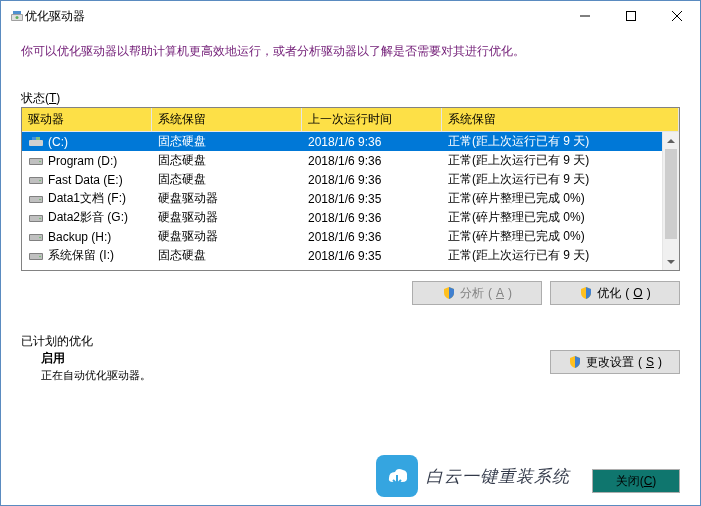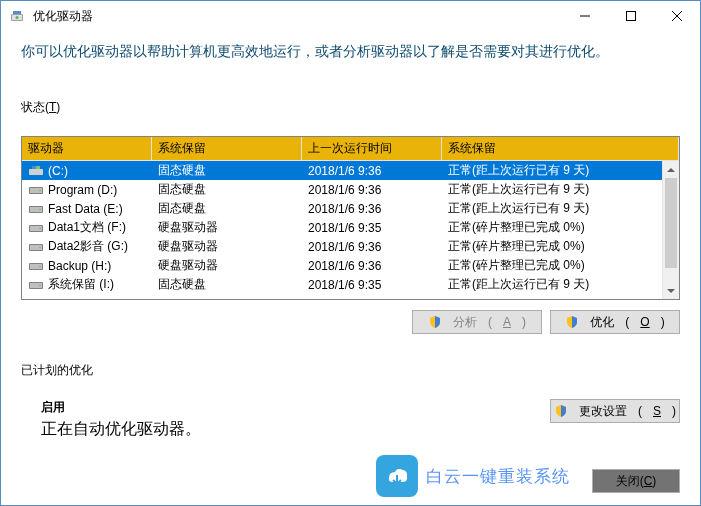--- a/index.html
+++ b/index.html
@@ -1,70 +1,70 @@
 <!DOCTYPE html>
 <html><head>
   <meta charset="utf-8">
   <style>
     * { margin: 0; padding: 0; box-sizing: border-box; font-family: "Microsoft YaHei", "Segoe UI", sans-serif; }
     body { width: 701px; height: 506px; background: #fff; border: 1px solid #5a8bc0; overflow: hidden; position: relative; }
     
     .titlebar { height: 30px; display: flex; align-items: center; padding: 0 0 0 8px; justify-content: space-between; }
-    .titlebar-left { display: flex; align-items: center; gap: 8px; }
+    .titlebar-left { display: flex; align-items: center; gap: 0; }
     .titlebar-icon { width: 16px; height: 16px; }
     .titlebar-title { font-size: 12px; color: #000; }
     .titlebar-controls { display: flex; }
     .titlebar-btn { width: 46px; height: 30px; display: flex; align-items: center; justify-content: center; }
     .titlebar-btn svg { width: 10px; height: 10px; }
     
     .content { padding: 12px 20px 0 20px; }
-    .description { font-size: 14px; color: #0c4a6e; margin-bottom: 38px; }
-    
-    .section-label { font-size: 12px; color: #000; margin-bottom: 20px; }
+    .description { font-size: 12px; color: #701a75; margin-bottom: 30px; }
+    
+    .section-label { font-size: 12px; color: #000; margin-bottom: 0; }
     .section-label .underline { text-decoration: underline; }
     
     .table-container { border: 1px solid #828282; height: 164px; overflow: hidden; position: relative; }
-    .table-header { display: flex; background: #eab308; border-bottom: 1px solid #e5e5e5; height: 24px; align-items: center; }
+    .table-header { display: flex; background: #fde047; border-bottom: 1px solid #e5e5e5; height: 24px; align-items: center; }
     .table-header .col { font-size: 12px; padding: 0 6px; border-right: 1px solid #e5e5e5; height: 100%; display: flex; align-items: center; }
     .col-drive { width: 130px; }
     .col-type { width: 150px; }
     .col-last { width: 140px; }
     .col-status { flex: 1; }
     
     .table-body { }
     .table-row { display: flex; height: 19px; align-items: center; font-size: 12px; }
     .table-row.selected { background: #0078d7; color: #fff; }
     .table-row .cell { padding: 0 6px; overflow: hidden; white-space: nowrap; }
     .drive-cell { display: flex; align-items: center; gap: 4px; }
     .drive-icon { width: 16px; height: 12px; display: inline-flex; align-items: center; justify-content: center; }
     
     .scrollbar { position: absolute; right: 0; top: 24px; bottom: 0; width: 17px; background: #f0f0f0; border-left: 1px solid #e5e5e5; }
     .scroll-up, .scroll-down { height: 17px; display: flex; align-items: center; justify-content: center; background: #f0f0f0; }
     .scroll-down { position: absolute; bottom: 0; left: 0; right: 0; }
     .scroll-thumb { position: absolute; top: 17px; left: 2px; right: 2px; height: 90px; background: #cdcdcd; }
     
     .button-row { display: flex; justify-content: flex-end; gap: 8px; margin-top: 10px; }
-    .btn { width: 130px; height: 24px; border: 1px solid #adadad; background: #e1e1e1; font-size: 12px; display: flex; align-items: center; justify-content: center; gap: 11px; cursor: pointer; }
+    .btn { width: 130px; height: 24px; border: 1px solid #adadad; background: #e1e1e1; font-size: 12px; display: flex; align-items: center; justify-content: center; gap: 4px; cursor: pointer; }
     .btn.disabled { color: #838383; }
     .shield { width: 14px; height: 14px; }
     
     .section2 { margin-top: 28px; }
-    .section2-label { font-size: 12px; margin-bottom: 20px; }
+    .section2-label { font-size: 12px; margin-bottom: 0; }
     .section2-body { display: flex; justify-content: space-between; }
     .section2-text { padding-left: 20px; }
     .enabled-label { font-size: 12px; font-weight: bold; margin-bottom: 0; }
-    .auto-text, .freq-text { font-size: 16px; line-height: 1.6; }
+    .auto-text, .freq-text { font-size: 11px; line-height: 1.6; }
     
     .footer { position: absolute; bottom: 12px; right: 20px; display: flex; align-items: center; gap: 20px; }
-    .close-btn { width: 88px; height: 24px; border: 1px solid #adadad; background: #737373; font-size: 12px; display: flex; align-items: center; justify-content: center; cursor: pointer; }
+    .close-btn { width: 88px; height: 24px; border: 1px solid #adadad; background: #0f766e; font-size: 12px; display: flex; align-items: center; justify-content: center; cursor: pointer; }
     
     .watermark { position: absolute; bottom: 8px; right: 130px; display: flex; align-items: center; gap: 8px; opacity: 0.85; }
     .watermark-icon { width: 42px; height: 42px; background: #1296db; border-radius: 8px; display: flex; align-items: center; justify-content: center; }
     .watermark-text { display: flex; flex-direction: column; }
-    .watermark-title { font-size: 17px; color: #3b82f6; letter-spacing: 1px; }
+    .watermark-title { font-size: 17px; color: #0f172a; letter-spacing: 1px; font-style: italic; }
     .watermark-url { font-size: 10px; color: #aaa; letter-spacing: 1px; }
   </style>
 </head>
 <body>
 
 <div class="titlebar">
   <div class="titlebar-left">
     <span class="titlebar-icon">
       <svg viewBox="0 0 16 16">
           <rect x="2" y="6" width="12" height="7" fill="#a0a0a0" rx="1"></rect>

